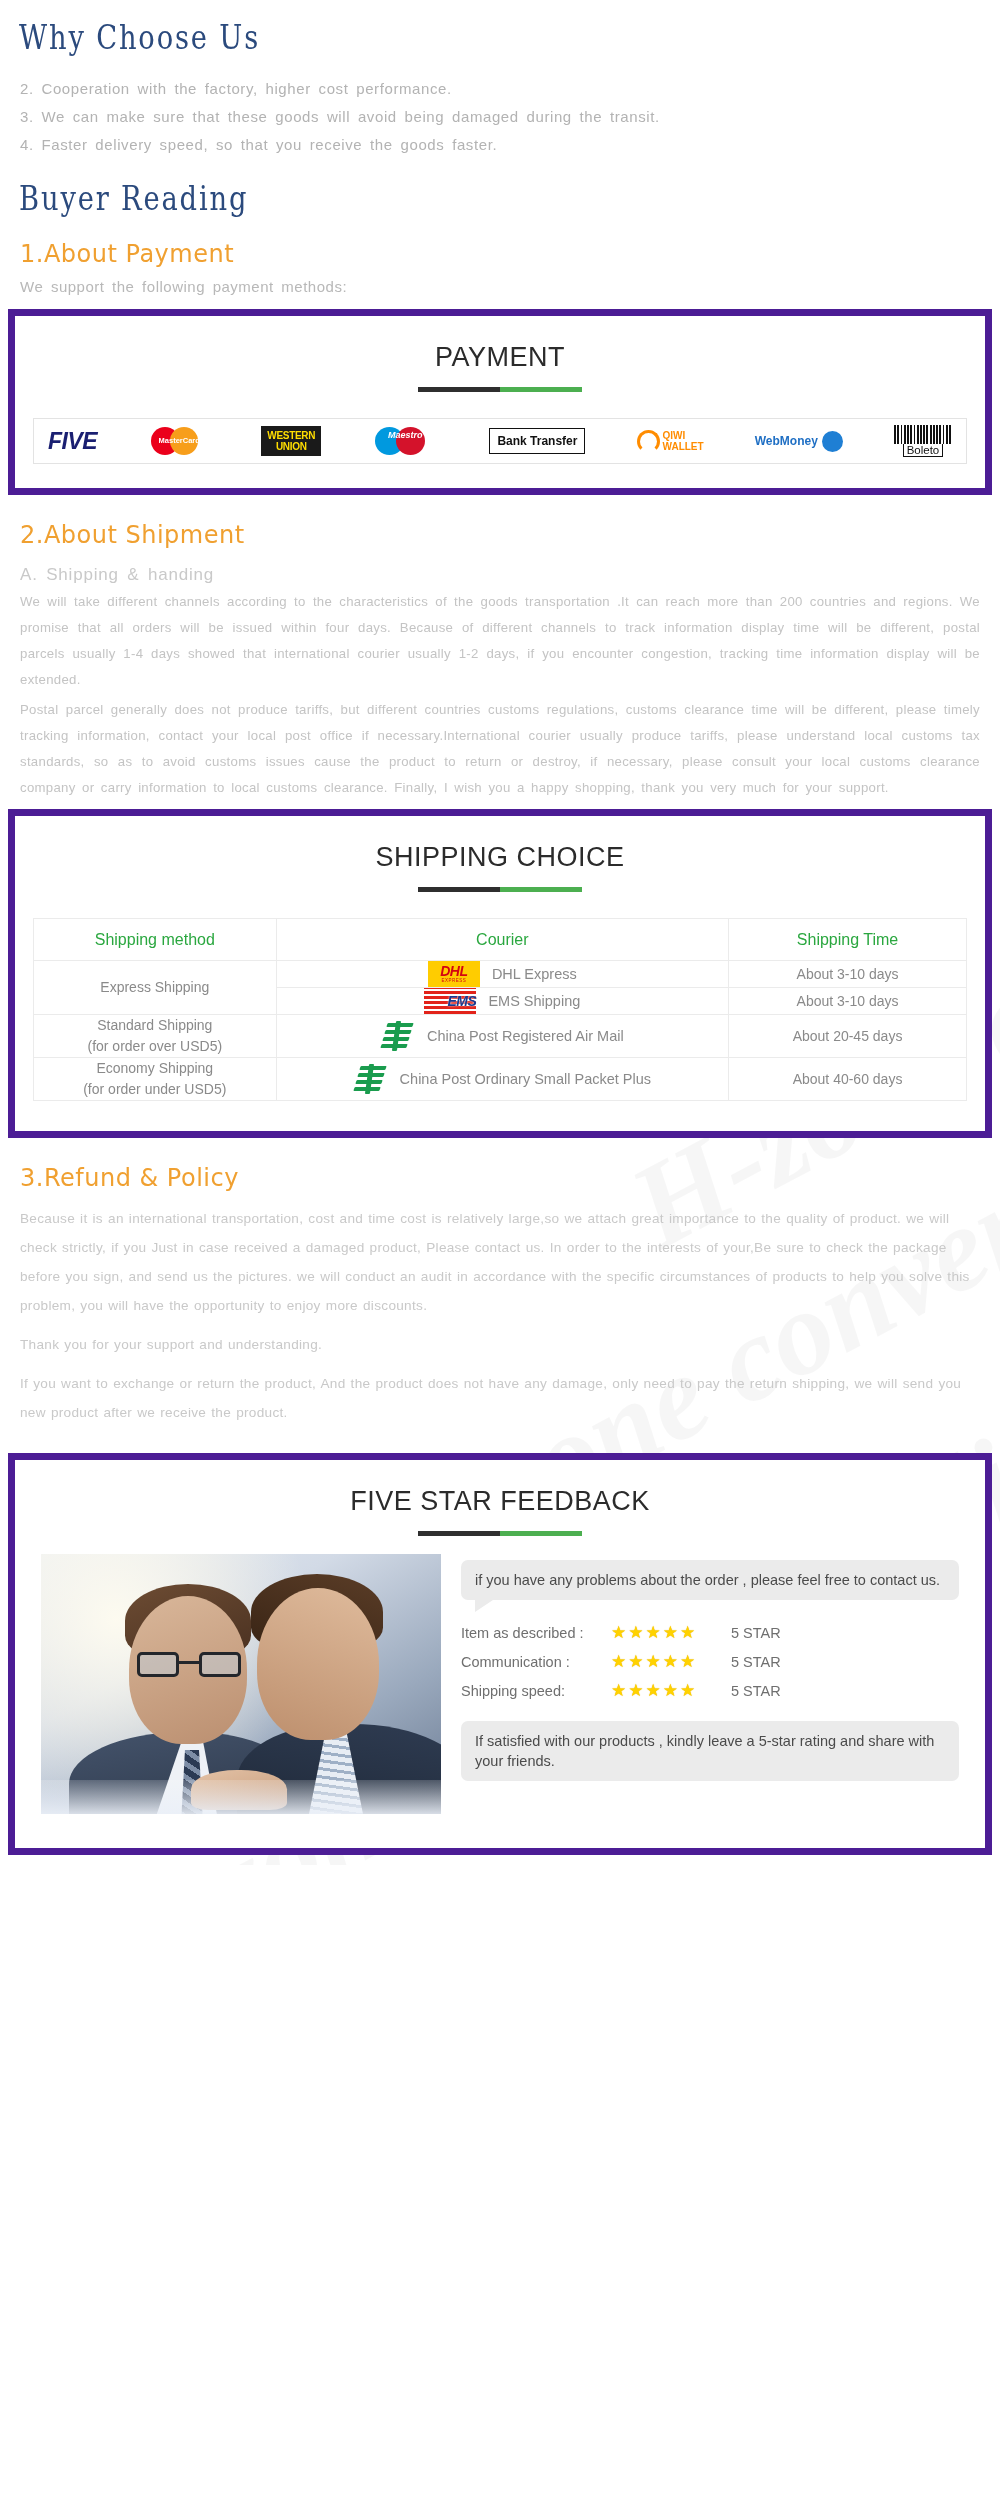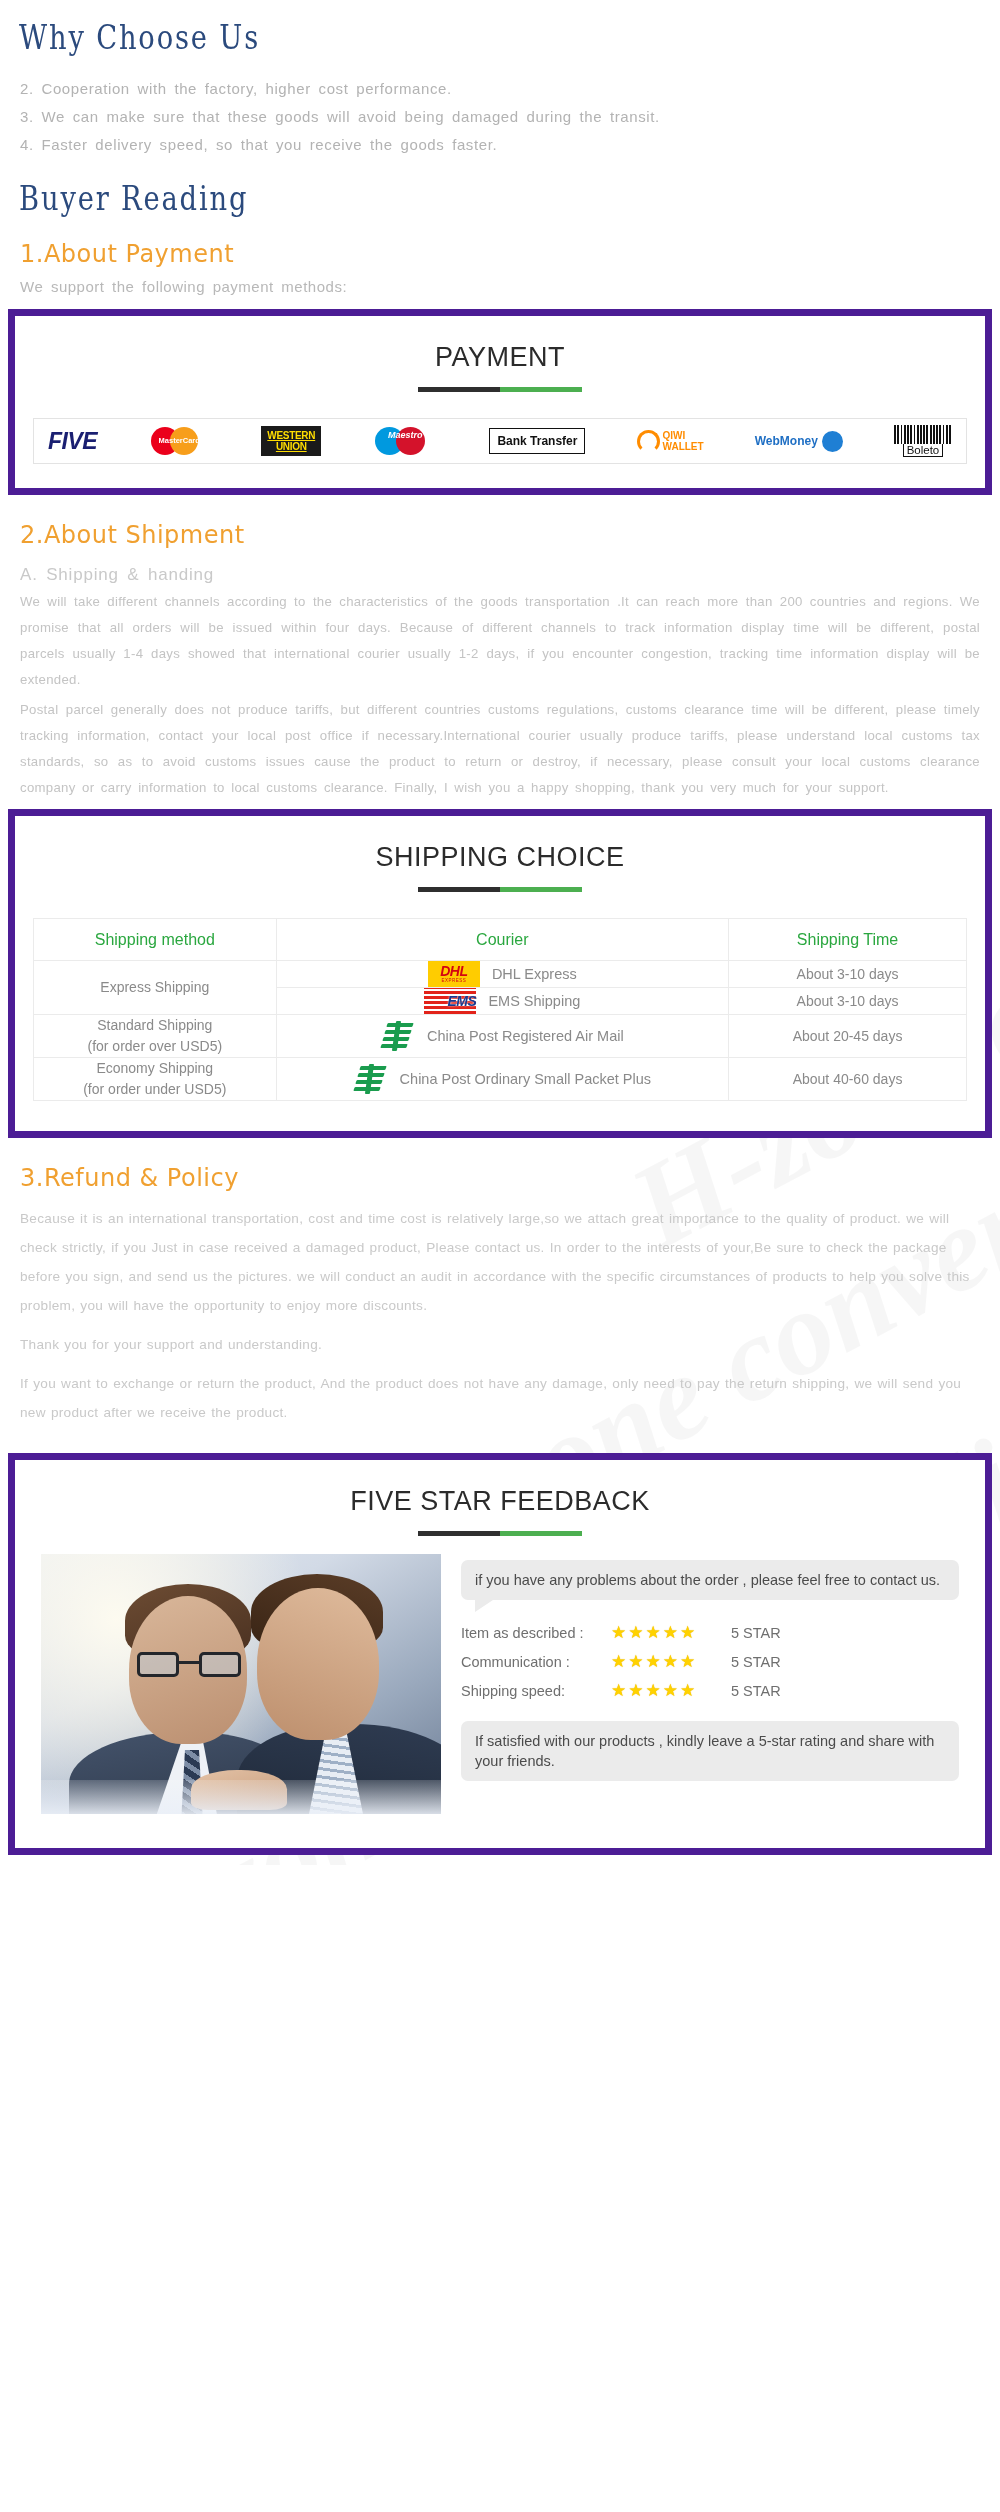--- a/index.html
+++ b/index.html
@@ -133,21 +133,20 @@
   .mc-wrap .mctxt {
     position: absolute; width: 100%; text-align: center; top: 10px;
     color: #fff; font-size: 7.5px; font-weight: 700; z-index: 3;
     font-family: "Liberation Sans", sans-serif;
   }
   .wu {
     background: #1a1a1a; color: #ffdd00; font-weight: 700;
     font-size: 10px; line-height: 11px; text-align: center;
     padding: 4px 6px; letter-spacing: -0.3px;
     font-family: "Liberation Sans", sans-serif;
-    text-decoration: underline;
   }
   .maestro-wrap { position: relative; width: 66px; height: 30px; }
   .maestro-wrap .m1, .maestro-wrap .m2 {
     position: absolute; top: 1px; width: 29px; height: 28px; border-radius: 50%;
   }
   .maestro-wrap .m1 { left: 3px; background: #0099df; }
   .maestro-wrap .m2 { left: 24px; background: #d4122b; }
   .maestro-wrap .mtxt {
     position: absolute; width: 100%; text-align: center; top: 4px;
     color: #fff; font-size: 9px; font-weight: 700; font-style: italic; z-index: 3;

